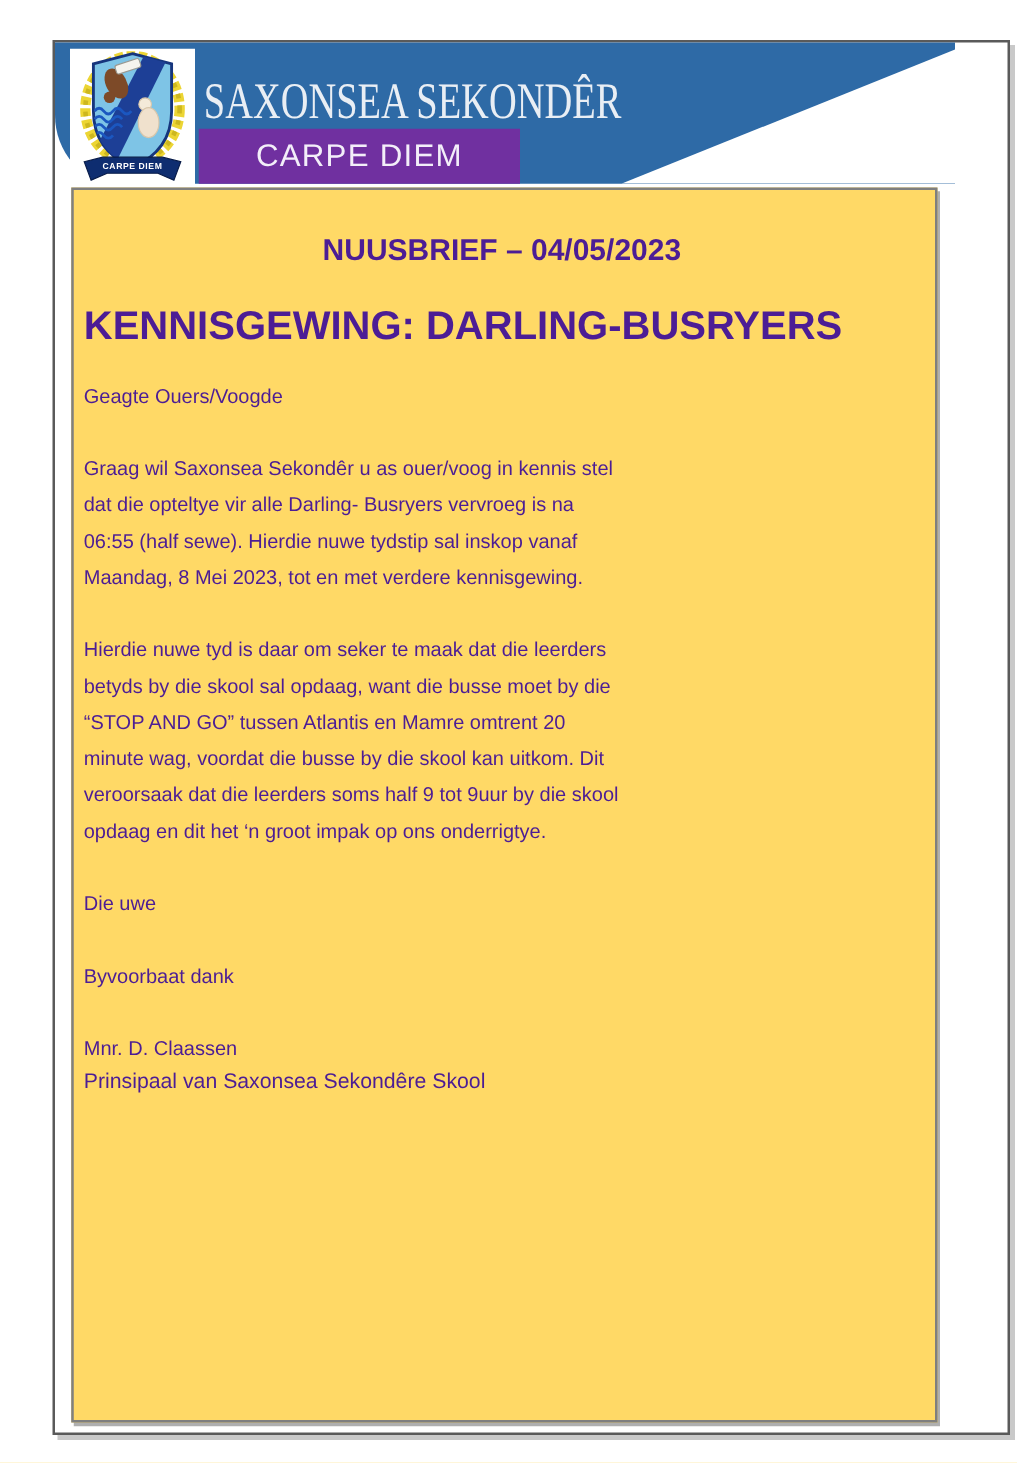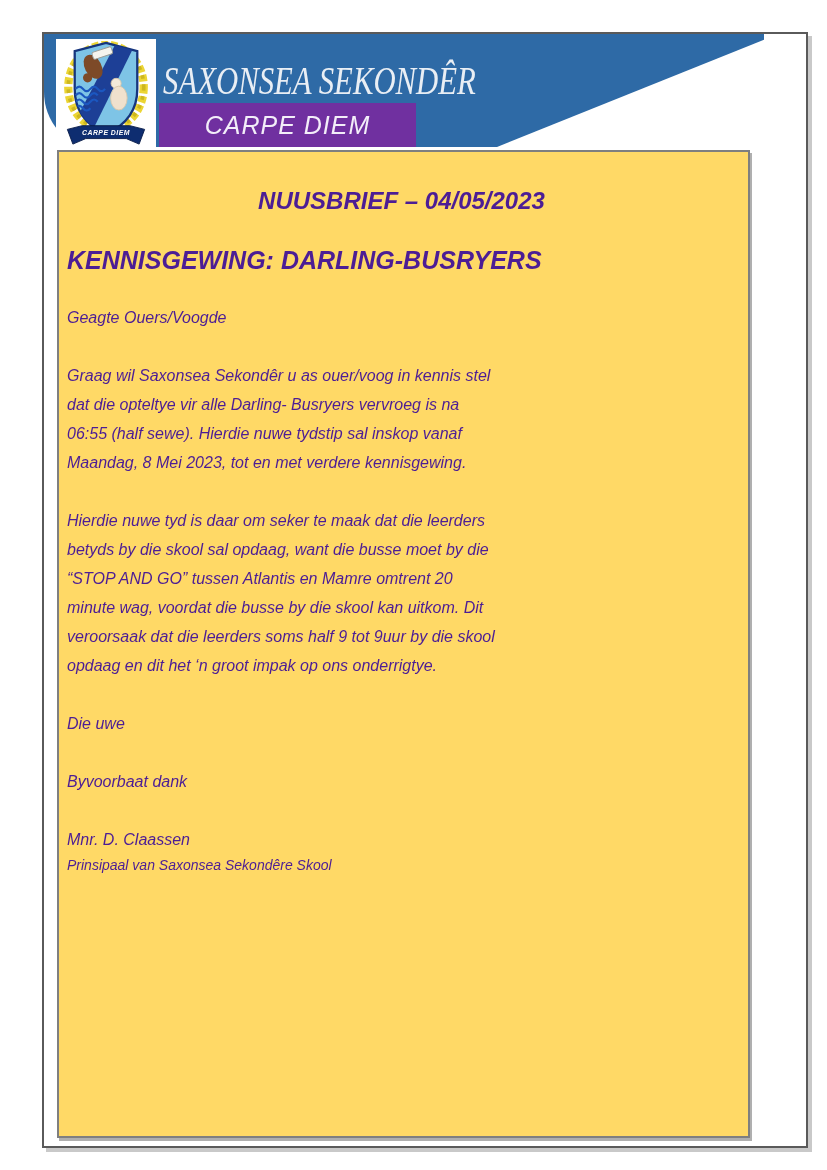--- a/index.html
+++ b/index.html
@@ -3,21 +3,20 @@
 <meta charset="utf-8">
 <style>
   * { margin:0; padding:0; box-sizing:border-box; }
   html,body { width:827px; height:1170px; background:#ffffff; overflow:hidden;
               font-family:"Liberation Sans", sans-serif; }
 
   .page {
     position:absolute; left:42px; top:32px; width:766px; height:1116px;
     background:#ffffff; border:2px solid #5a5a5a;
     box-shadow:4px 4px 0 #c9c9c9;
-    font-style:italic;
   }
 
   
   .banner {
     position:absolute; left:0; top:0; width:720px; height:113px;
     background:#2e6aa6; border-bottom-left-radius:50px 55px;
   }
   .banner-cut {
     position:absolute; left:453px; top:0; width:267px; height:113px;
     background:#ffffff;
@@ -48,28 +47,28 @@
     background:#ffd966; border:2px solid #7f7f7f;
     box-shadow:2px 3px 0 rgba(110,110,110,.55);
     padding:34px 12px 0 8px;
     color:#4c1d95;
   }
   .letter .title {
     text-align:center; font-weight:bold; font-size:24px; line-height:30px;
     margin-bottom:28px;
   }
   .letter .heading {
-    font-weight:bold; font-size:25px; line-height:32px; margin-bottom:27px;
+    font-weight:bold; font-size:32px; line-height:32px; margin-bottom:27px;
   }
   .letter p {
     font-size:16px; line-height:29px; margin-bottom:29px;
     white-space:pre-line;
   }
   .letter .sig-name { margin-bottom:0; }
-  .letter .sig-title { font-size:14px; line-height:22px; white-space:pre-line; }
+  .letter .sig-title { font-size:17px; line-height:22px; white-space:pre-line; }
 
   
   .crest-motto-text { font-family:"Liberation Sans", sans-serif; font-size:7.5px;
                       font-weight:bold; fill:#ffffff; letter-spacing:.5px; }
 </style>
 </head>
 <body>
 
 <div class="page">
 

